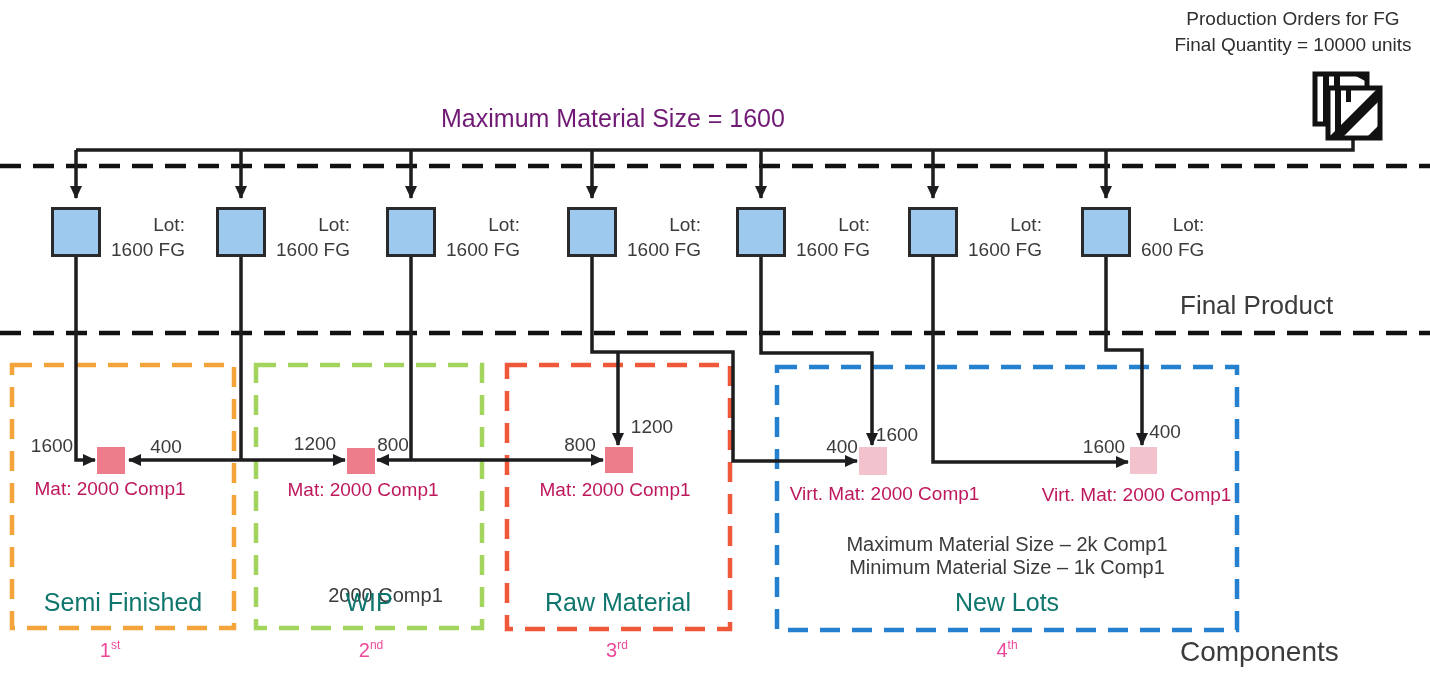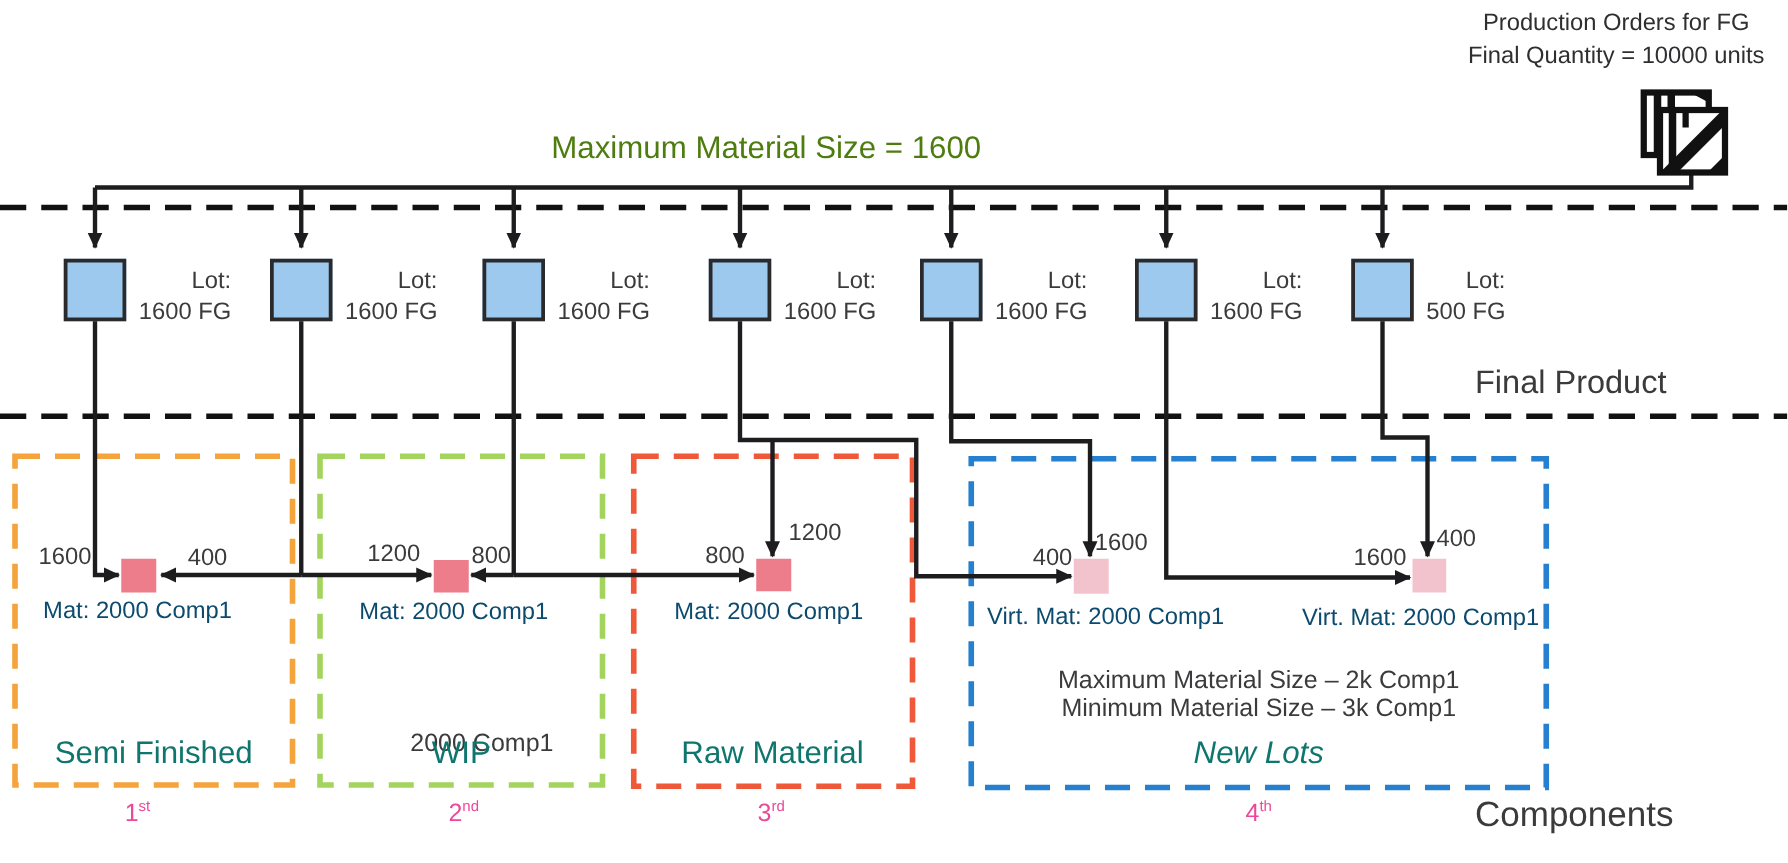--- a/index.html
+++ b/index.html
@@ -4,27 +4,27 @@
 <style>
   html,body{margin:0;padding:0;background:#ffffff;}
   .canvas{position:relative;width:1430px;height:690px;background:#ffffff;overflow:hidden;
           font-family:"Liberation Sans", sans-serif;color:#3b3b3d;}
   .abs{position:absolute;}
   .rt{text-align:left;}
   .lot-square{position:absolute;width:50px;height:50px;background:#9dc9ee;border:3px solid #2a2a2c;box-sizing:border-box;}
   .lot-label{position:absolute;font-size:19px;line-height:25px;color:#3b3b3d;text-align:right;}
   .mat-square{position:absolute;box-sizing:border-box;}
   .qty{position:absolute;font-size:19px;color:#3b3b3d;text-align:center;}
-  .mat-label{position:absolute;font-size:19px;color:#0c4a6e;text-align:center;white-space:nowrap;}
+  .mat-label{position:absolute;font-size:19px;color:#be185d;text-align:center;white-space:nowrap;}
   .group-name{position:absolute;font-size:25px;color:#0f766e;text-align:center;}
   .group-note{position:absolute;font-size:20px;color:#3b3b3d;text-align:center;}
   .ordinal{position:absolute;font-size:20px;color:#ec4899;text-align:center;}
   .ordinal sup{font-size:12px;}
   .band-label{position:absolute;font-size:26px;color:#3b3b3d;}
-  .title{position:absolute;font-size:25px;color:#4d7c0f;text-align:center;}
+  .title{position:absolute;font-size:25px;color:#701a75;text-align:center;}
   .hdr{position:absolute;font-size:19px;line-height:26px;color:#2f2f31;text-align:center;}
   svg{position:absolute;left:0;top:0;}
 </style>
 </head>
 <body>
 
 <div class="canvas">
 
   <svg width="1430" height="690" viewBox="0 0 1430 690">
     <defs>
@@ -128,21 +128,21 @@
   <div class="lot-label" style="left:796px;top:212px;">
     <div>Lot:</div>
     <div>1600 FG</div>
   </div>
   <div class="lot-label" style="left:968px;top:212px;">
     <div>Lot:</div>
     <div>1600 FG</div>
   </div>
   <div class="lot-label" style="left:1141px;top:212px;">
     <div>Lot:</div>
-    <div>500 FG</div>
+    <div>600 FG</div>
   </div>
 
   <div class="mat-square" style="left:97px;top:447px;width:28px;height:27px;background:#ed7d8b;"></div>
   <div class="mat-square" style="left:347px;top:448px;width:28px;height:26px;background:#ed7d8b;"></div>
   <div class="mat-square" style="left:605px;top:447px;width:28px;height:26px;background:#ed7d8b;"></div>
   <div class="mat-square" style="left:859px;top:447px;width:28px;height:28px;background:#f3c3cd;"></div>
   <div class="mat-square" style="left:1130px;top:447px;width:27px;height:27px;background:#f3c3cd;"></div>
 
   <div class="qty" style="left:27px;top:435px;width:50px;">1600</div>
   <div class="qty" style="left:141px;top:436px;width:50px;">400</div>
@@ -159,21 +159,21 @@
   <div class="mat-label" style="left:283px;top:479px;width:160px;">Mat: 2000 Comp1</div>
   <div class="mat-label" style="left:535px;top:479px;width:160px;">Mat: 2000 Comp1</div>
   <div class="mat-label" style="left:782px;top:483px;width:205px;">Virt. Mat: 2000 Comp1</div>
   <div class="mat-label" style="left:1034px;top:484px;width:205px;">Virt. Mat: 2000 Comp1</div>
 
   <div class="group-name" style="left:13px;top:588px;width:220px;">Semi Finished</div>
   <div class="group-note" style="left:259px;top:584px;width:253px;">2000 Comp1</div>
   <div class="group-name" style="left:259px;top:588px;width:220px;">WIP</div>
   <div class="group-name" style="left:508px;top:588px;width:220px;">Raw Material</div>
   <div class="group-note" style="left:777px;top:533px;width:460px;">Maximum Material Size – 2k Comp1</div>
-  <div class="group-note" style="left:777px;top:556px;width:460px;">Minimum Material Size – 3k Comp1</div>
-  <div class="group-name" style="left:897px;top:588px;width:220px;font-style:italic;">New Lots</div>
+  <div class="group-note" style="left:777px;top:556px;width:460px;">Minimum Material Size – 1k Comp1</div>
+  <div class="group-name" style="left:897px;top:588px;width:220px;">New Lots</div>
 
   <div class="ordinal" style="left:85px;top:638px;width:50px;"><span>1</span><sup>st</sup></div>
   <div class="ordinal" style="left:346px;top:638px;width:50px;"><span>2</span><sup>nd</sup></div>
   <div class="ordinal" style="left:592px;top:638px;width:50px;"><span>3</span><sup>rd</sup></div>
   <div class="ordinal" style="left:982px;top:638px;width:50px;"><span>4</span><sup>th</sup></div>
 
 </div>
 
 </body></html>

